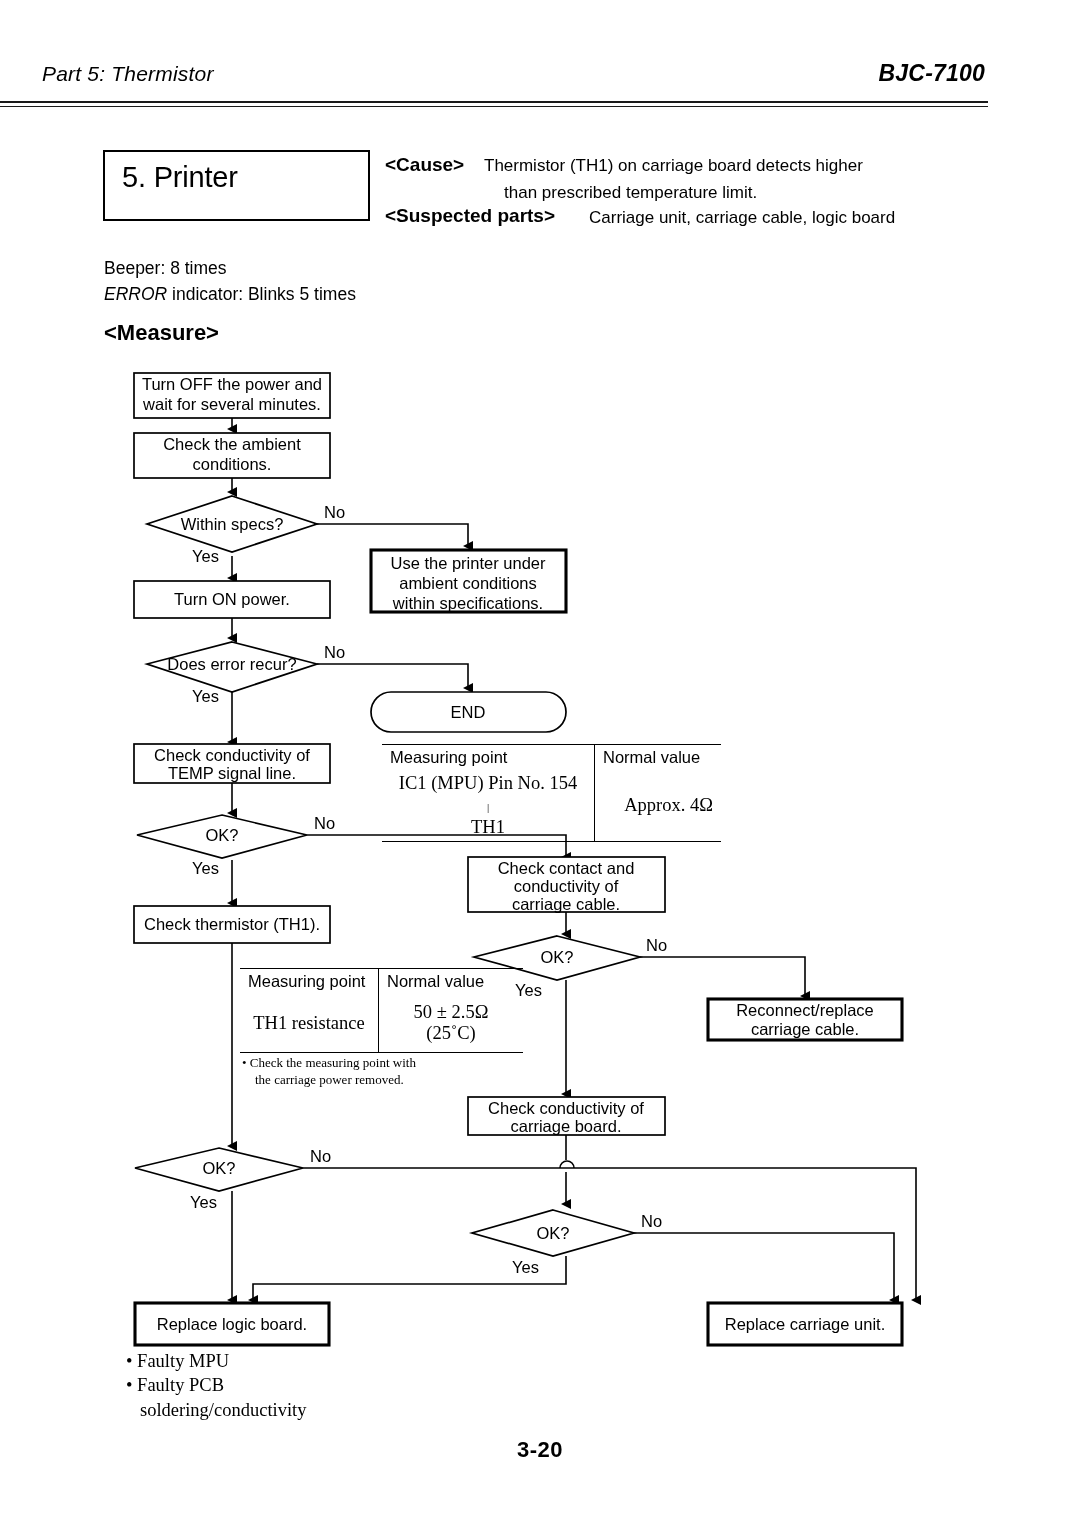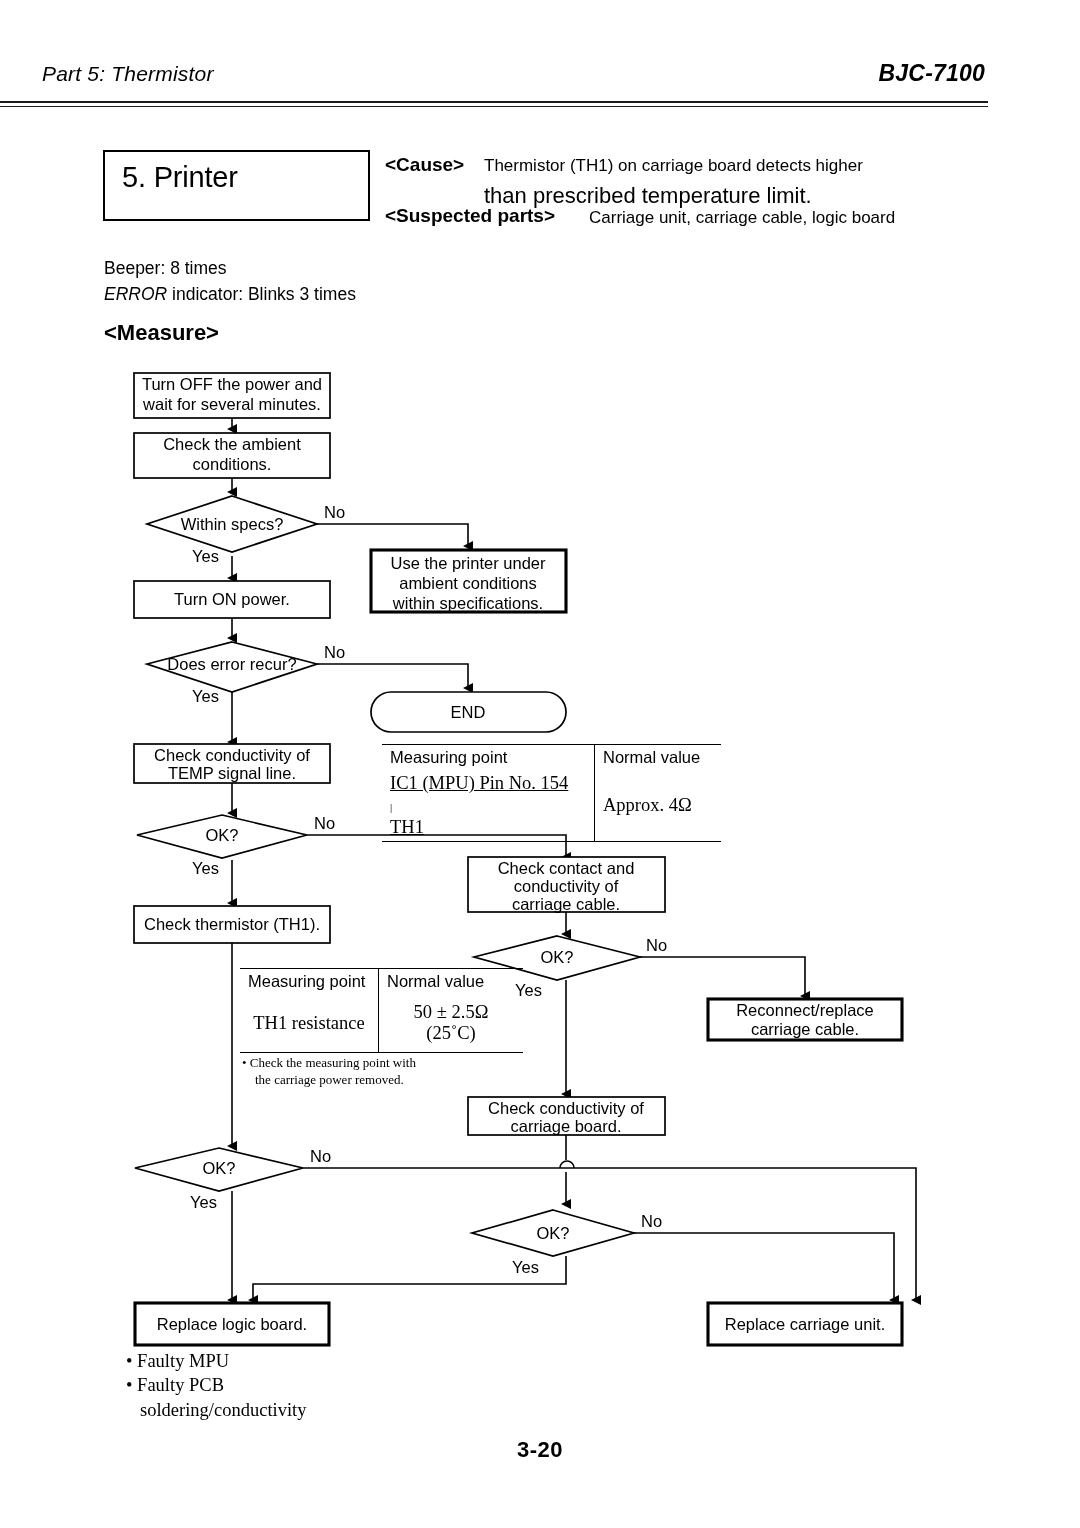--- a/index.html
+++ b/index.html
@@ -36,21 +36,21 @@
   .title-l1{position:absolute;left:17px;top:9px;font-size:29px;letter-spacing:-.2px;}
   .title-l2{position:absolute;left:40px;top:47px;font-size:29px;letter-spacing:-.2px;}
 
   .beeper{position:absolute;left:104px;top:258px;font-size:17.5px;}
   .errind{position:absolute;left:104px;top:284px;font-size:17.5px;}
   .errind i{font-style:italic;}
 
   
   .cause-lbl{position:absolute;left:385px;top:154px;font-weight:bold;font-size:19px;}
   .cause-t1{position:absolute;left:484px;top:156px;font-size:17px;}
-  .cause-t2{position:absolute;left:484px;top:183px;font-size:22px;}
+  .cause-t2{position:absolute;left:504px;top:183px;font-size:17px;}
   .susp-lbl{position:absolute;left:385px;top:205px;font-weight:bold;font-size:19px;}
   .susp-t{position:absolute;left:589px;top:208px;font-size:17px;}
 
   .measure{position:absolute;left:104px;top:320px;font-weight:bold;font-size:22px;}
 
   
   svg.flow{position:absolute;left:0;top:0;width:1080px;height:1528px;}
   .nd{font-family:"Liberation Sans", sans-serif;font-size:16.5px;fill:#000;}
   .lbl{font-family:"Liberation Sans", sans-serif;font-size:16.5px;fill:#000;}
   .box{fill:#fff;stroke:#000;stroke-width:1.7;}
@@ -88,21 +88,21 @@
   <div class="hdr-left">Part 5: Thermistor</div>
   <div class="hdr-right">BJC-7100</div>
   <div class="hdr-rule"></div>
   <div class="hdr-rule2"></div>
 
   <div class="title-box">
     <div class="title-l1">5. Printer</div>
   </div>
 
   <div class="beeper">Beeper: 8 times</div>
-  <div class="errind"><i>ERROR</i><span> indicator: Blinks 3 times</span></div>
+  <div class="errind"><i>ERROR</i><span> indicator: Blinks 5 times</span></div>
 
   <div class="cause-lbl">&lt;Cause&gt;</div>
   <div class="cause-t1">Thermistor (TH1) on carriage board detects higher</div>
   <div class="cause-t2">than prescribed temperature limit.</div>
   <div class="susp-lbl">&lt;Suspected parts&gt;</div>
   <div class="susp-t">Carriage unit, carriage cable, logic board</div>
 
   <div class="measure">&lt;Measure&gt;</div>
 
   <svg class="flow" viewBox="0 0 1080 1528">
@@ -229,26 +229,26 @@
   </svg>
 
   <div class="tbl" style="left:382px;top:744px;">
     <table>
       <tbody>
           <tr class="hdrow">
         <td class="rule-top rule-mid" style="width:196px;">Measuring point</td>
         <td class="rule-top rule-mid vdiv" style="width:110px;">Normal value</td>
       </tr>
       <tr class="bdrow">
-        <td class="rule-bot" style="line-height:1.18;text-decoration:underline;">
+        <td class="rule-bot" style="text-align:center;line-height:1.18;">
           <span>IC1 (MPU) Pin No. 154</span><br>
           <span style="font-size:11px;display:inline-block;line-height:.6;">|</span><br>
           <span>TH1</span>
         </td>
-        <td class="rule-bot vdiv" style="text-align:left;">Approx. 4Ω</td>
+        <td class="rule-bot vdiv" style="text-align:right;">Approx. 4Ω</td>
       </tr>
     </tbody>
       </table>
   </div>
 
   <div class="tbl" style="left:240px;top:968px;">
     <table>
       <tbody>
           <tr class="hdrow">
         <td class="rule-top rule-mid" style="width:122px;">Measuring point</td>

